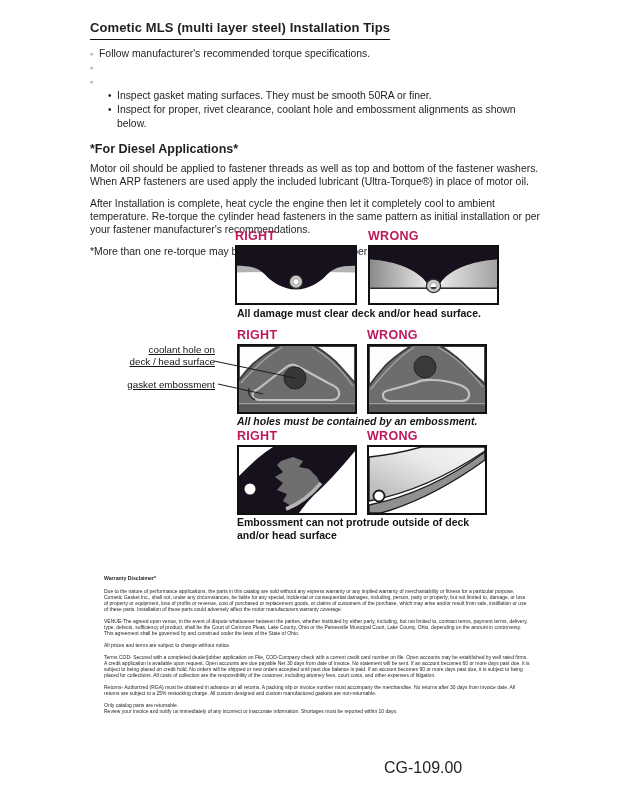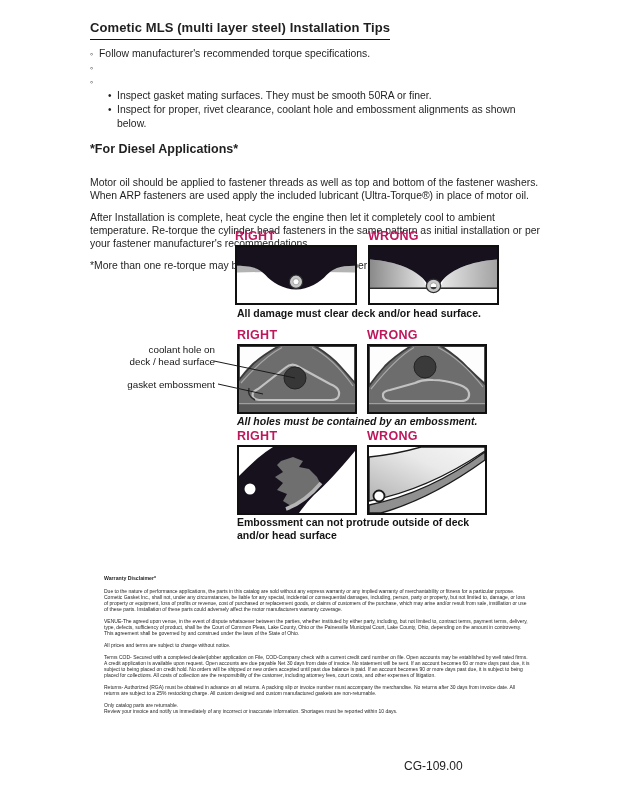--- a/index.html
+++ b/index.html
@@ -12,35 +12,35 @@
   .header h1{
     margin:0;font-size:13px;font-weight:700;display:inline-block;
     border-bottom:1.7px solid #111;padding-bottom:4px;letter-spacing:.1px;
   }
   ul.tips{list-style:none;margin:7px 0 0 0;padding:0;font-size:10.4px;line-height:14px;}
   ul.tips li{display:flex;align-items:flex-start;}
   ul.tips li .marker{width:9px;flex:0 0 9px;text-align:left;font-size:9px;line-height:14px;}
   ul.tips li.sub{margin-left:18px;}
   ul.tips li.sub .marker{font-size:10px;}
   .diesel-heading{margin:11px 0 0 0;font-size:12.5px;font-weight:700;}
-  .para{margin:20px 0 0 0;font-size:10.4px;line-height:13px;}
+  .para{margin:6px 0 0 0;font-size:10.4px;line-height:13px;}
   .para.gap{margin-top:9px;}
   
   .dlabel{position:absolute;font-size:12.5px;font-weight:700;text-align:left;color:#be185d;letter-spacing:.3px;}
   .dbox{position:absolute;border:2px solid #101010;background:#fff;box-sizing:border-box;}
   .dbox svg{display:block;width:100%;height:100%;}
   .dcaption{position:absolute;font-size:10.5px;font-weight:700;line-height:12.5px;color:#141414;}
-  .callout{position:absolute;font-size:9.8px;line-height:11.5px;text-align:right;color:#141414;}
+  .callout{position:absolute;font-size:9.8px;line-height:11.5px;text-align:right;color:#141414;text-decoration:underline;}
   .leader-overlay{position:absolute;pointer-events:none;}
   
   .legal{position:absolute;left:104px;top:575px;width:426px;font-size:5px;line-height:6px;color:#262626;}
   .legal .lhead{font-weight:700;font-size:5.2px;margin:0 0 7px 0;}
   .legal p{margin:0 0 6px 0;}
   .legal p.tight{margin-bottom:0;}
-  .pagenum{position:absolute;left:404px;top:759px;font-size:12px;color:#222;}
+  .pagenum{position:absolute;left:384px;top:759px;font-size:16px;color:#222;}
 </style>
 </head>
 <body>
 
 <div class="page">
 
   <div class="header">
     <h1>Cometic MLS (multi layer steel) Installation Tips</h1>
     <ul class="tips">
       <li>

